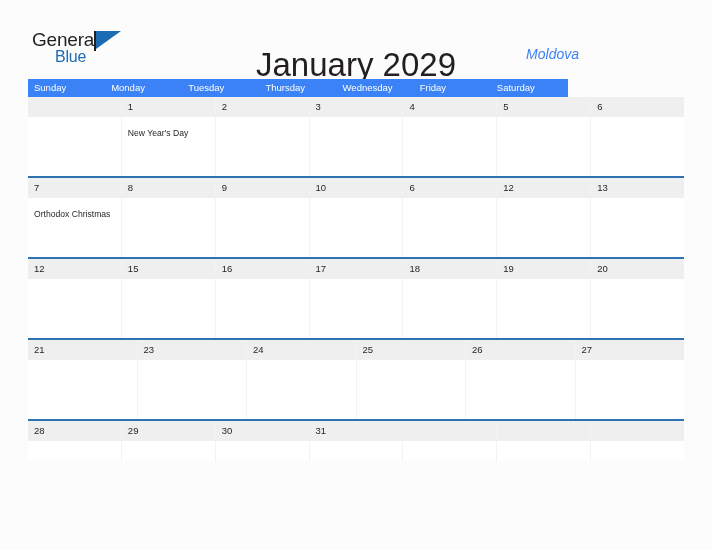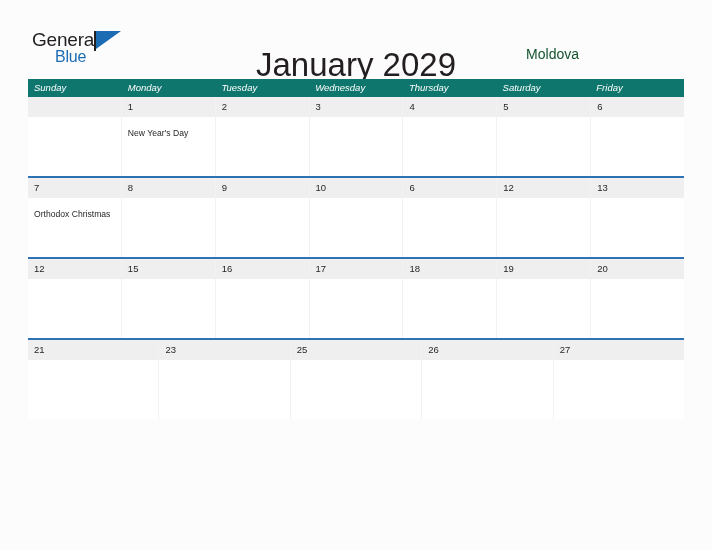--- a/index.html
+++ b/index.html
@@ -88,38 +88,38 @@
     color: #231f20;
     font-family: "Liberation Sans", sans-serif;
     margin-top: 12px;
   }
 
   .cal-country {
     position: absolute;
     right: 29px;
     top: 46px;
     font-size: 14px;
-    color: #14532d;
-    font-family: "Liberation Sans", sans-serif;
+    color: #3b82f6;
+    font-family: "Liberation Sans", sans-serif;
+    font-style: italic;
   }
 
   
   .calendar {
     position: absolute;
     left: 28px;
     top: 79px;
     width: 656px;
   }
 
   .weekday-header {
     display: flex;
-    width: 656px;
-    background: #0f766e;
+    width: 540px;
+    background: #3b82f6;
     height: 18px;
-    font-style: italic;
   }
   .weekday-cell {
     flex: 1 1 0;
     color: #ffffff;
     font-size: 9.5px;
     line-height: 18px;
     padding-left: 6px;
     box-sizing: border-box;
     white-space: nowrap;
     overflow: hidden;
@@ -199,24 +199,24 @@
     <div class="cal-country">Moldova</div>
 
   </div>
 
   <div class="calendar">
 
     <div class="weekday-header">
       <div class="weekday-cell">Sunday</div>
       <div class="weekday-cell">Monday</div>
       <div class="weekday-cell">Tuesday</div>
+      <div class="weekday-cell">Thursday</div>
       <div class="weekday-cell">Wednesday</div>
-      <div class="weekday-cell">Thursday</div>
+      <div class="weekday-cell">Friday</div>
       <div class="weekday-cell">Saturday</div>
-      <div class="weekday-cell">Friday</div>
     </div>
 
     <div id="weeks-container">
         <div class="week-row first">
           <div class="week-cells">
             <div class="day-cell empty">
               <div class="day-number-band"></div>
             </div>
             <div class="day-cell">
               <div class="day-number-band">1</div>
@@ -296,27 +296,55 @@
         </div>
         <div class="week-row">
           <div class="week-cells">
             <div class="day-cell">
               <div class="day-number-band">21</div>
             </div>
             <div class="day-cell">
               <div class="day-number-band">23</div>
             </div>
             <div class="day-cell">
+              <div class="day-number-band">24</div>
+            </div>
+            <div class="day-cell">
               <div class="day-number-band">25</div>
             </div>
             <div class="day-cell">
               <div class="day-number-band">26</div>
             </div>
             <div class="day-cell">
               <div class="day-number-band">27</div>
             </div>
           </div>
         </div>
+        <div class="week-row last">
+          <div class="week-cells">
+            <div class="day-cell">
+              <div class="day-number-band">28</div>
+            </div>
+            <div class="day-cell">
+              <div class="day-number-band">29</div>
+            </div>
+            <div class="day-cell">
+              <div class="day-number-band">30</div>
+            </div>
+            <div class="day-cell">
+              <div class="day-number-band">31</div>
+            </div>
+            <div class="day-cell empty">
+              <div class="day-number-band"></div>
+            </div>
+            <div class="day-cell empty">
+              <div class="day-number-band"></div>
+            </div>
+            <div class="day-cell empty">
+              <div class="day-number-band"></div>
+            </div>
+          </div>
+        </div>
       </div>
 
   </div>
 
 </div>
 
 </body></html>

